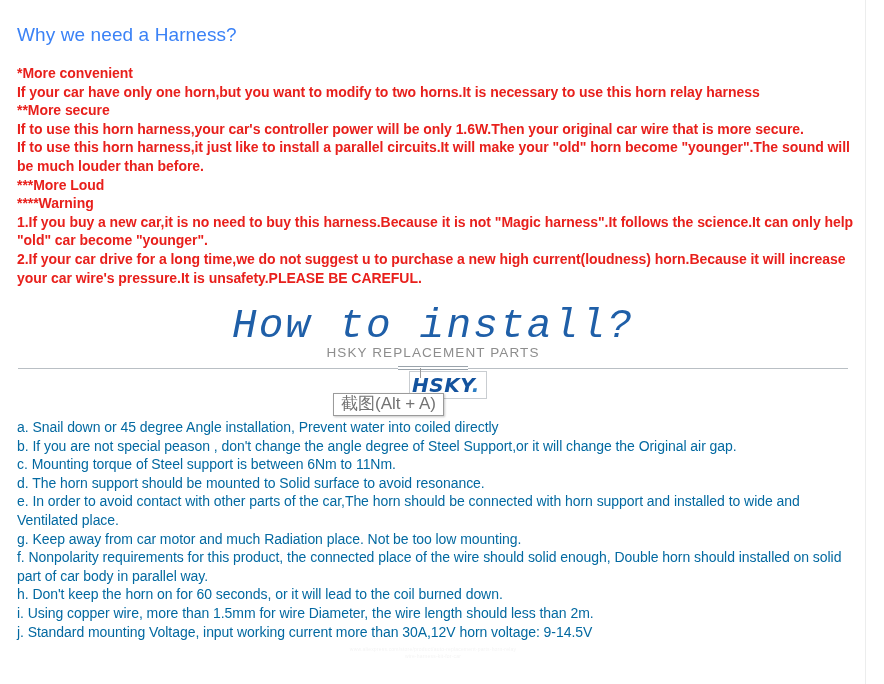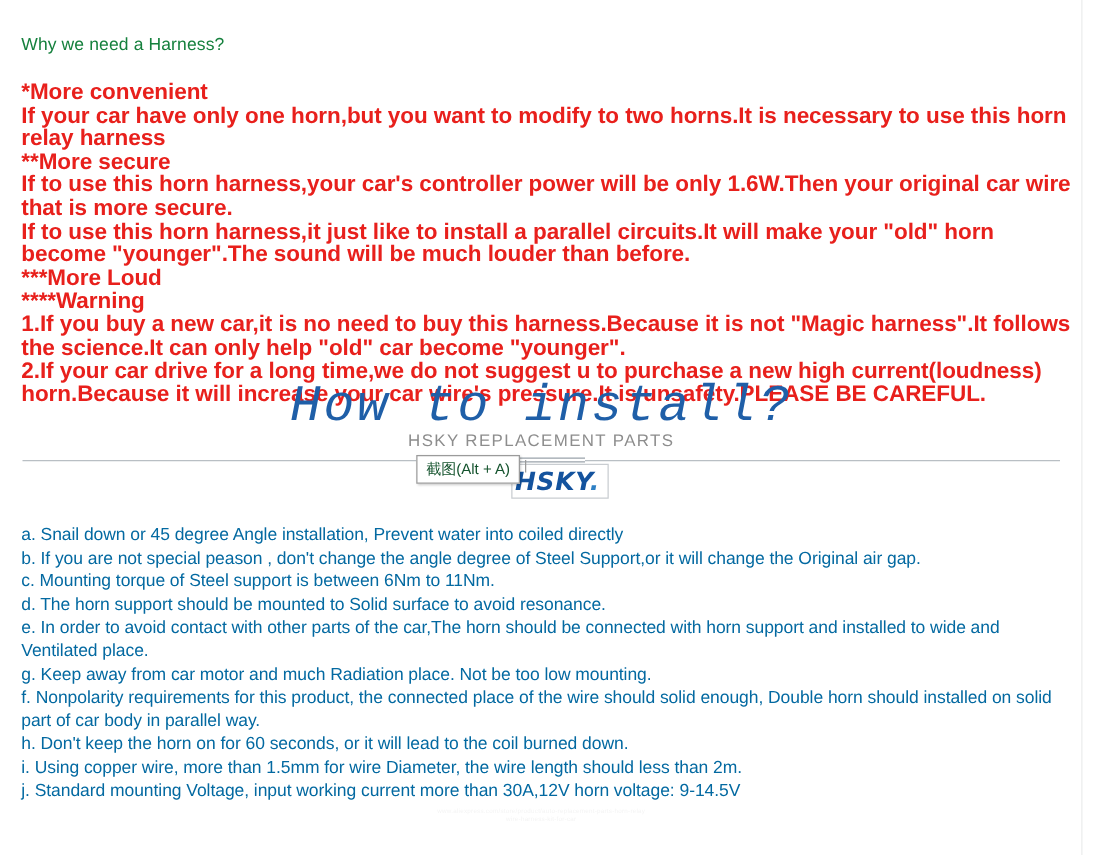--- a/index.html
+++ b/index.html
@@ -27,30 +27,30 @@
   }
 
   
   .intro {
     position: absolute;
     left: 17px;
     top: 25px;
     width: 840px;
   }
   .intro-title {
-    font-size: 14px;
-    color: #15803d;
+    font-size: 19px;
+    color: #3b82f6;
     line-height: 20px;
     letter-spacing: .1px;
   }
   .red-block {
     margin-top: 19px;
     color: #e8201c;
     font-weight: bold;
-    font-size: 18px;
+    font-size: 14px;
     line-height: 18.6px;
     letter-spacing: -.05px;
   }
   .red-block .ln { display: block; }
 
   
   .banner {
     position: absolute;
     left: 0;
     top: 306px;
@@ -127,27 +127,27 @@
     line-height: 21px;
   }
   .logo-dot {
     color: #2d7fc4;
   }
 
   
   .tooltip {
     position: absolute;
     left: 333px;
-    top: 364px;
+    top: 393px;
     padding: 2px 7px 3px 7px;
     background: #ffffff;
     border: 1px solid #9b9b9b;
     box-shadow: 1px 1px 2px rgba(0,0,0,.22);
-    font-size: 12px;
-    color: #14532d;
+    font-size: 17px;
+    color: #737373;
     line-height: 16px;
     white-space: nowrap;
     z-index: 40;
   }
   .tooltip-stem {
     position: absolute;
     left: 420px;
     top: 368px;
     width: 1px;
     height: 10px;

